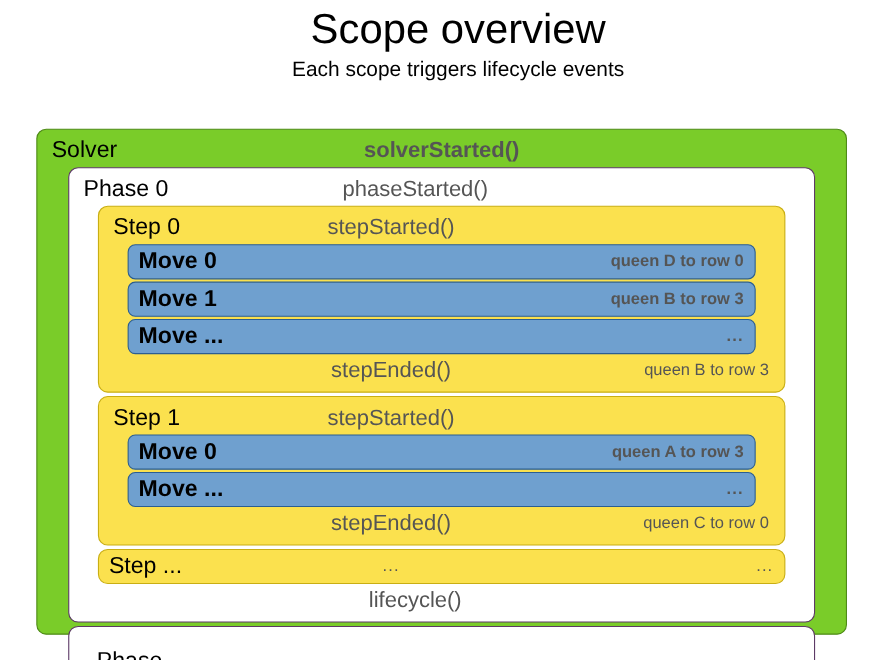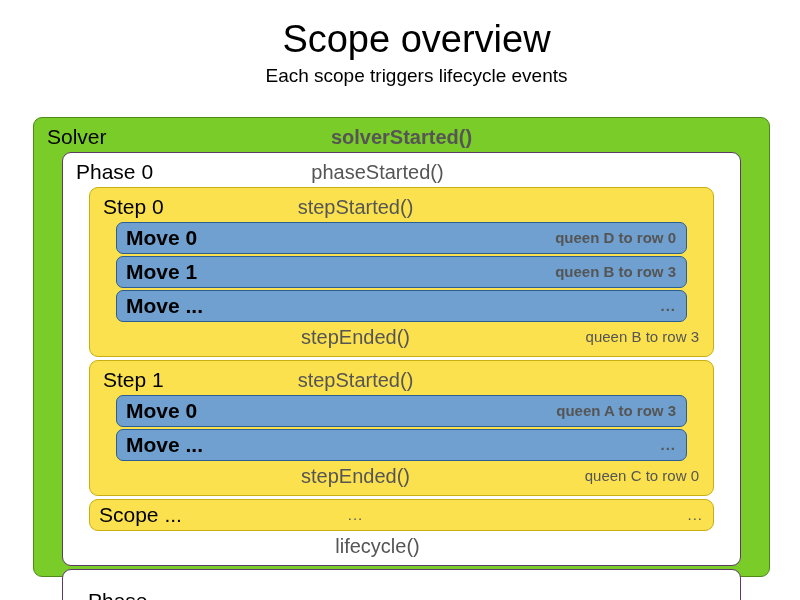--- a/index.html
+++ b/index.html
@@ -10,21 +10,21 @@
     width: 800px;
     height: 600px;
     background: #ffffff;
     font-family: "Liberation Sans", sans-serif;
     overflow: hidden;
   }
 
   
   #title-block {
     text-align: center;
-    padding-top: 20px;
+    padding-top: 8px;
     margin-left: 33px;
   }
   #page-title {
     font-size: 38px;
     font-weight: normal;
     color: #000000;
     line-height: 1.05;
     margin: 0;
     letter-spacing: 0px;
   }
@@ -216,21 +216,21 @@
         <div class="row footer">
           <span class="lbl-center">stepEnded()</span>
           <span class="lbl-right">queen C to row 0</span>
         </div>
       </div>
 
       <div class="gap-3"></div>
 
       <div class="scope scope-step" style="padding:0;">
         <div class="row">
-          <span class="lbl-left">Scope ...</span>
+          <span class="lbl-left">Step ...</span>
           <span class="lbl-center lbl-dots" style="transform:translateX(-46px);">...</span>
           <span class="lbl-right lbl-dots">...</span>
         </div>
       </div>
 
       <div class="row footer">
         <span class="lbl-center">lifecycle()</span>
       </div>
     </div>
 

